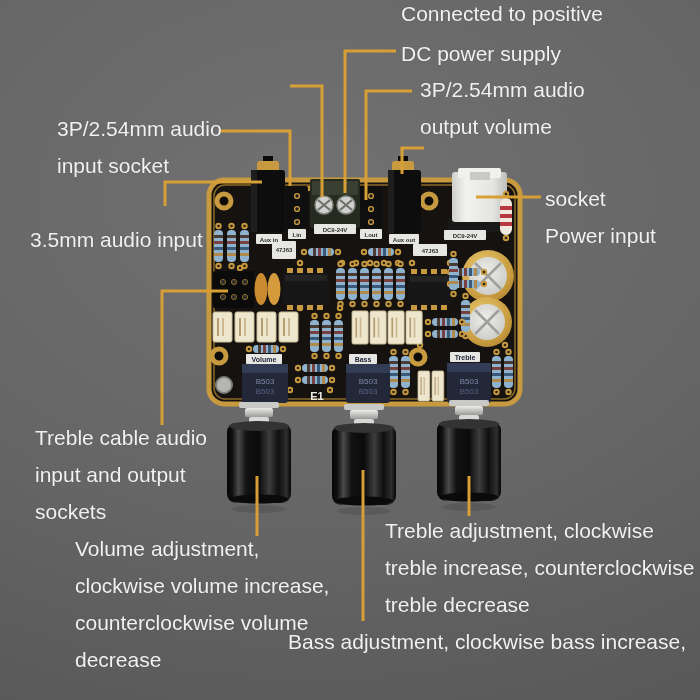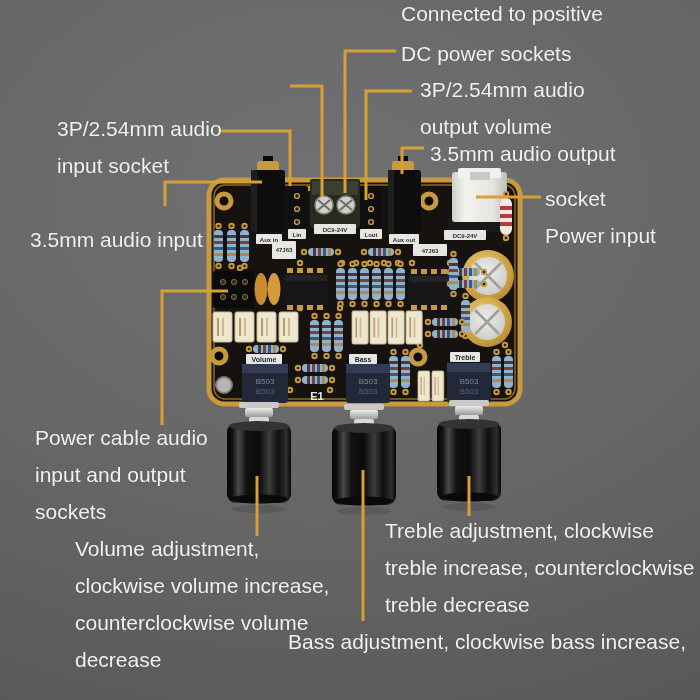--- a/index.html
+++ b/index.html
@@ -375,39 +375,36 @@
   <div>3P/2.54mm audio</div>
   <div>input socket</div>
 </div>
 
 <div class="ann" style="left:30px;top:221px">
   <div>3.5mm audio input</div>
 </div>
 
 <div class="ann lh40" style="left:401px;top:-6px">
   <div>Connected to positive</div>
-  <div>DC power sockets</div>
+  <div>DC power supply</div>
 </div>
 
 <div class="ann" style="left:420px;top:71px">
   <div>3P/2.54mm audio</div>
   <div>output volume</div>
 </div>
 
-<div class="ann" style="left:430px;top:135px">
-  <div>3.5mm audio output</div>
-</div>
 
 <div class="ann" style="left:545px;top:180px">
   <div>socket</div>
   <div>Power input</div>
 </div>
 
 <div class="ann" style="left:35px;top:419px">
-  <div>Power cable audio</div>
+  <div>Treble cable audio</div>
   <div>input and output</div>
   <div>sockets</div>
 </div>
 
 <div class="ann" style="left:385px;top:512px">
   <div>Treble adjustment, clockwise</div>
   <div>treble increase, counterclockwise</div>
   <div>treble decrease</div>
 </div>
 

